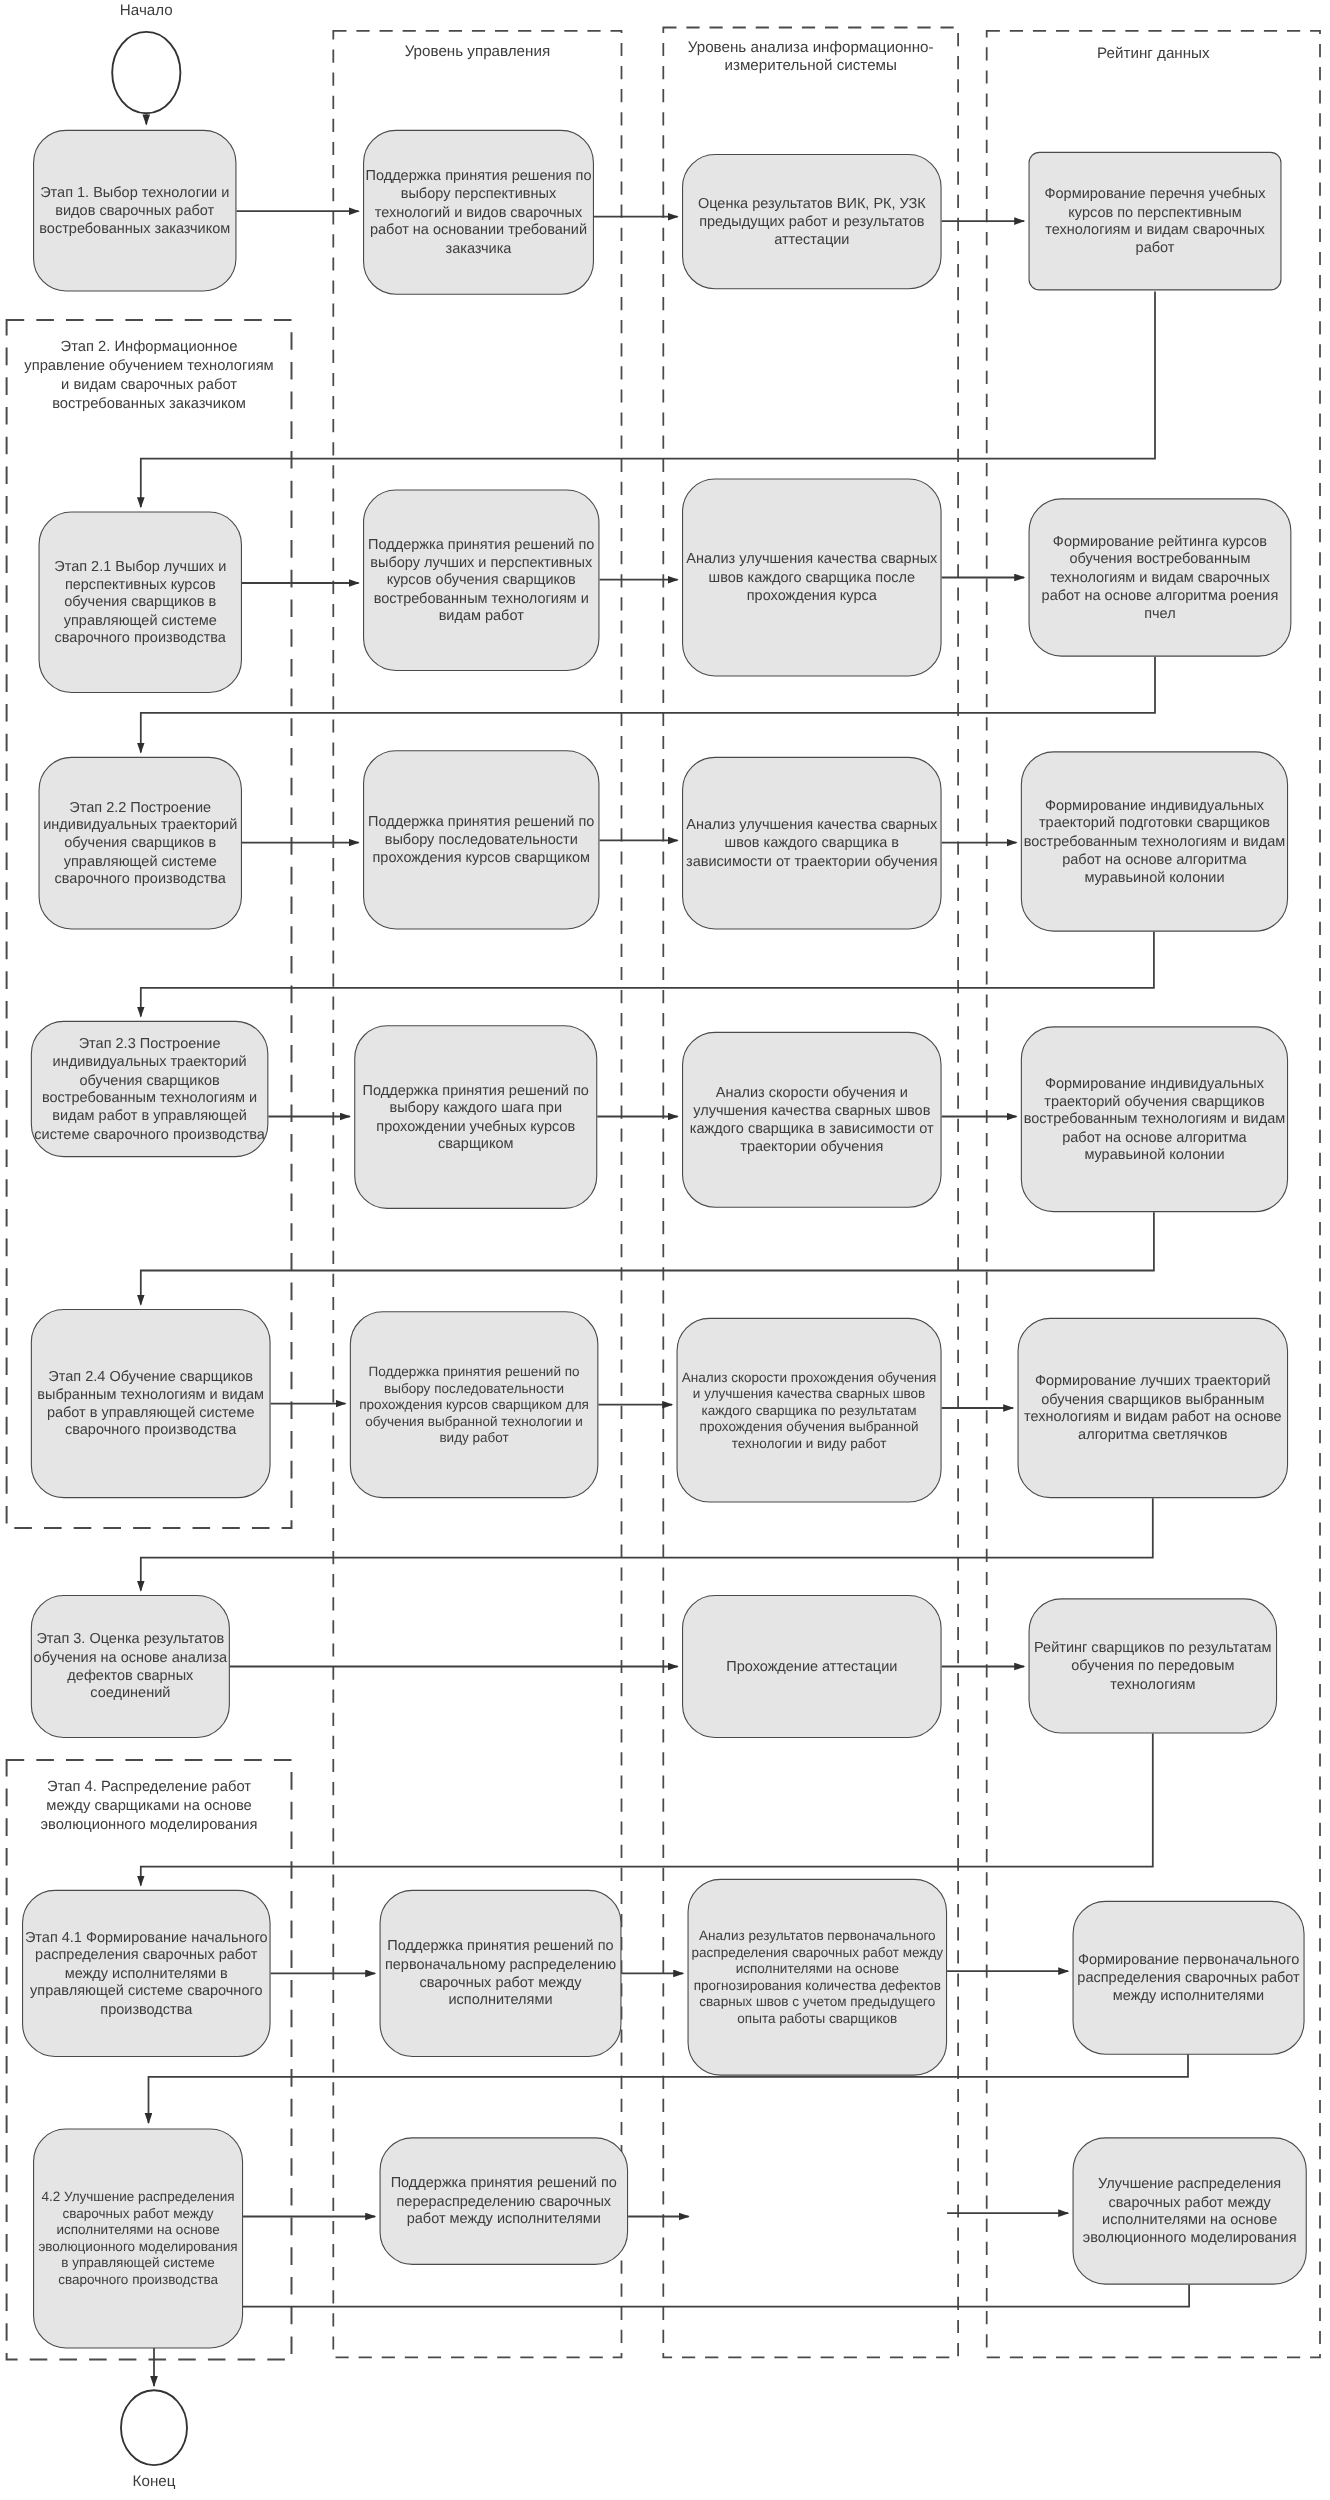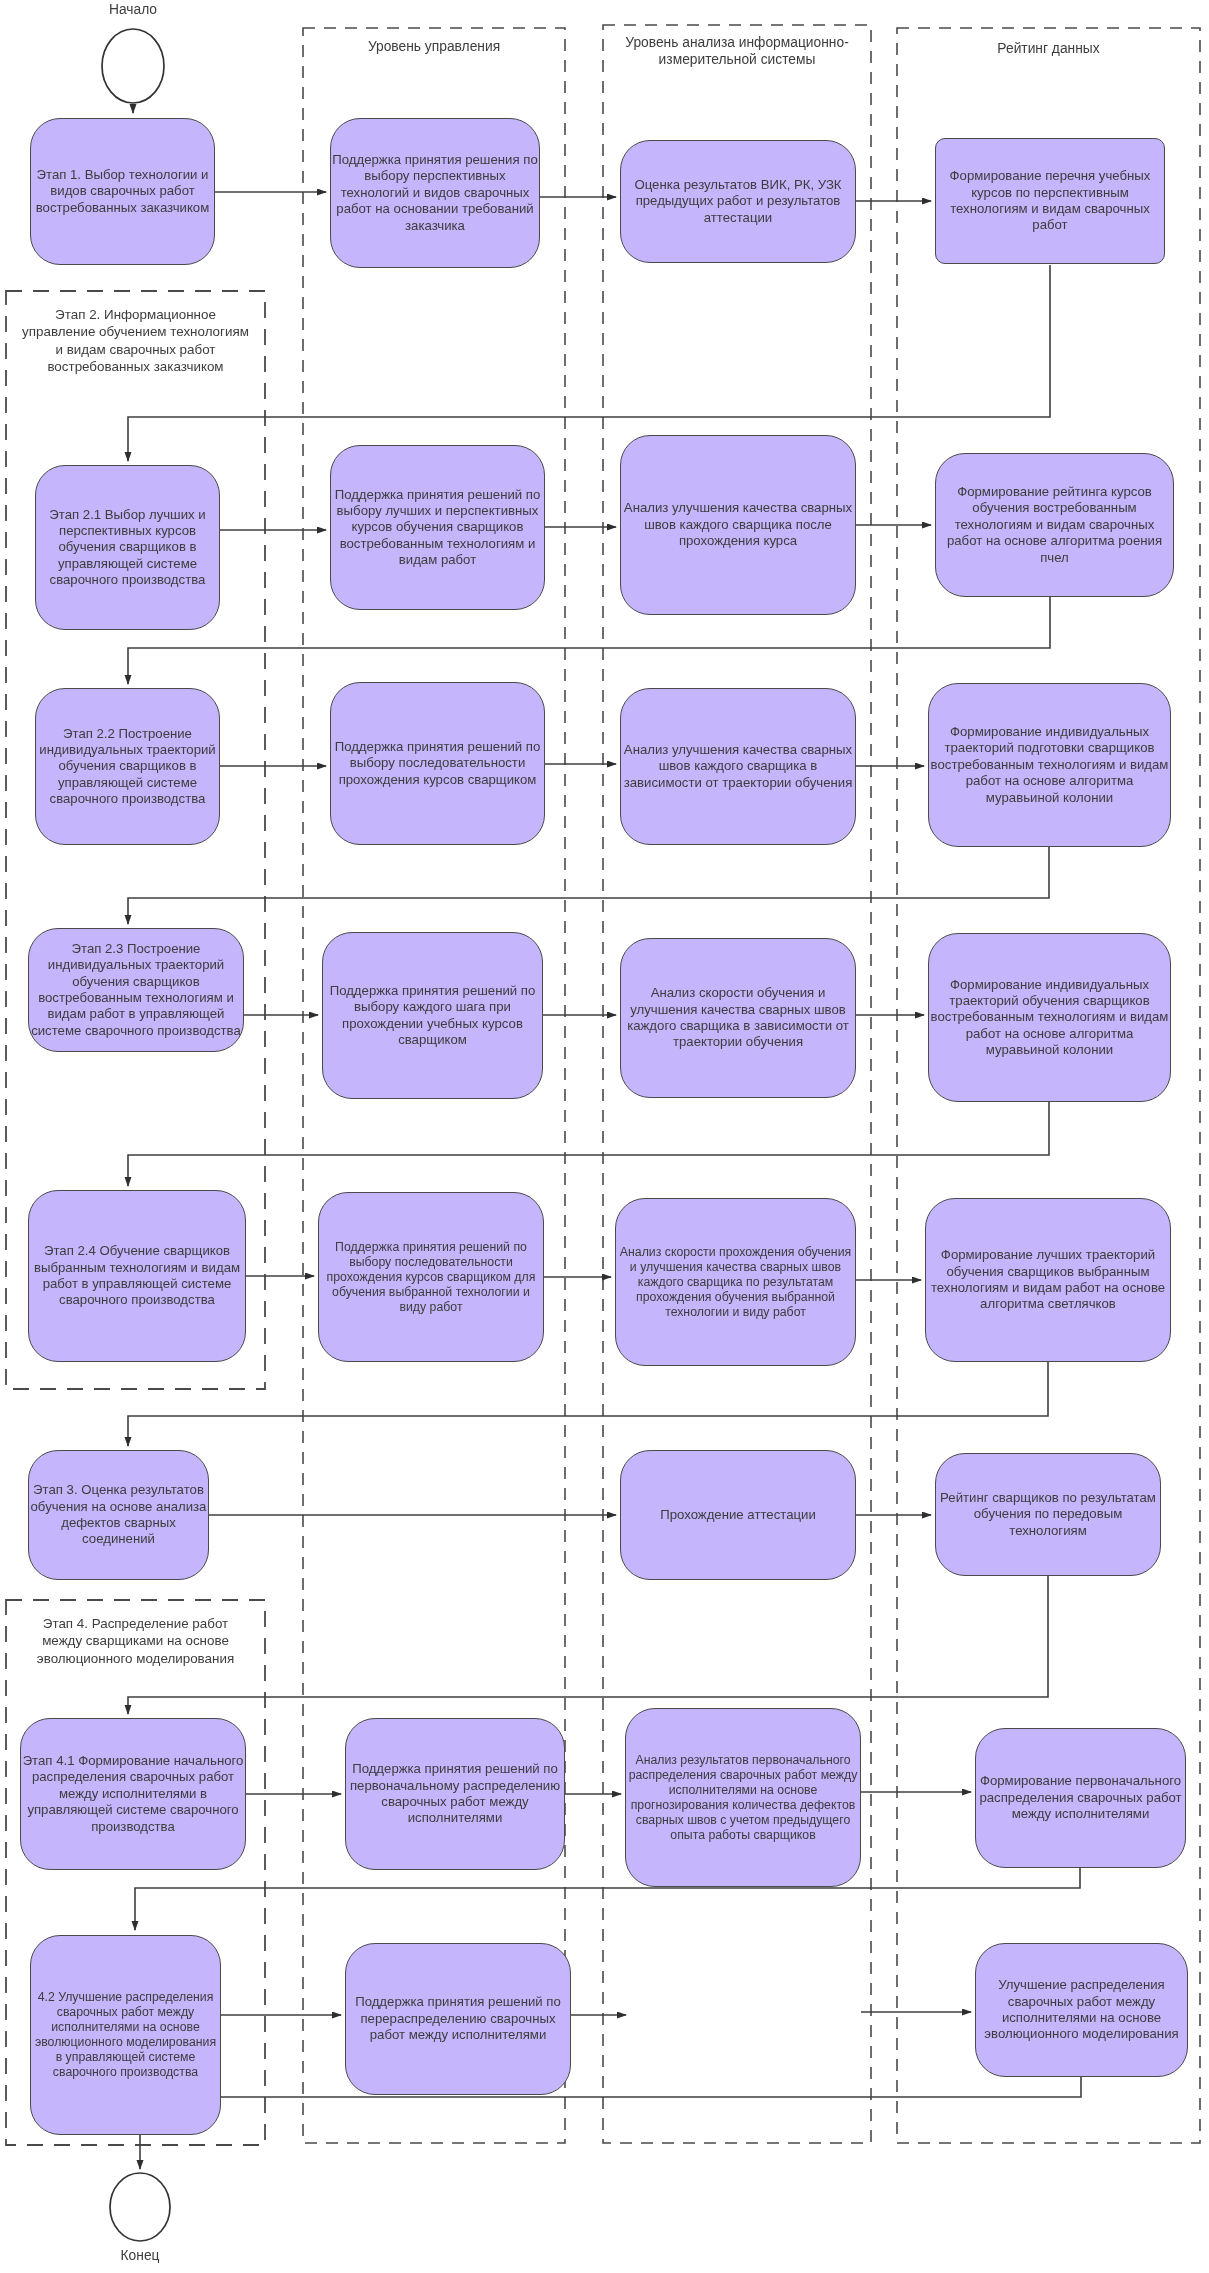--- a/index.html
+++ b/index.html
@@ -7,21 +7,21 @@
     position:relative;
     width:1209px;height:2273px;
     background:#ffffff;
     font-family:"Liberation Sans","DejaVu Sans",sans-serif;
     color:#3d3d3d;
     overflow:hidden;
   }
   #wires{position:absolute;left:0;top:0;width:1209px;height:2273px;}
   .node{
     position:absolute;box-sizing:border-box;
-    background:#c4b5fd;border:1.6px solid #4a4a4a;border-radius:30px;
+    background:#e5e5e5;border:1.6px solid #4a4a4a;border-radius:30px;
     display:flex;align-items:center;justify-content:center;
     text-align:center;padding:8px 0;
     font-size:13.2px;line-height:1.24;color:#3d3d3d;
   }
   .node.small{font-size:12.3px;line-height:1.22;}
   .lane-header{
     position:absolute;text-align:center;
     font-size:13.8px;line-height:1.25;color:#3d3d3d;
   }
   .group-label{
@@ -136,16 +136,16 @@
   <div class="node" style="left:28px;top:1450px;width:181px;height:130px;">Этап 3. Оценка результатов обучения на основе анализа дефектов сварных соединений</div>
   <div class="node" style="left:620px;top:1450px;width:236px;height:130px;">Прохождение аттестации</div>
   <div class="node" style="left:935px;top:1453px;width:226px;height:123px;">Рейтинг сварщиков по результатам обучения по передовым технологиям</div>
 
   <div class="node" style="left:20px;top:1718px;width:226px;height:152px;">Этап 4.1 Формирование начального распределения сварочных работ между исполнителями в управляющей системе сварочного производства</div>
   <div class="node" style="left:345px;top:1718px;width:220px;height:152px;">Поддержка принятия решений по первоначальному распределению сварочных работ между исполнителями</div>
   <div class="node small" style="left:625px;top:1708px;width:236px;height:179px;">Анализ результатов первоначального распределения сварочных работ между исполнителями на основе прогнозирования количества дефектов сварных швов с учетом предыдущего опыта работы сварщиков</div>
   <div class="node" style="left:975px;top:1728px;width:211px;height:140px;">Формирование первоначального распределения сварочных работ между исполнителями</div>
 
   <div class="node small" style="left:30px;top:1935px;width:191px;height:200px;">4.2 Улучшение распределения сварочных работ между исполнителями на основе эволюционного моделирования в управляющей системе сварочного производства</div>
-  <div class="node" style="left:345px;top:1943px;width:226px;height:152px;">Поддержка принятия решений по перераспределению сварочных работ между исполнителями</div>
+  <div class="node" style="left:345px;top:1943px;width:226px;height:116px;">Поддержка принятия решений по перераспределению сварочных работ между исполнителями</div>
   <div class="node" style="left:975px;top:1943px;width:213px;height:134px;">Улучшение распределения сварочных работ между исполнителями на основе эволюционного моделирования</div>
 
 </div>
 
 </body></html>

